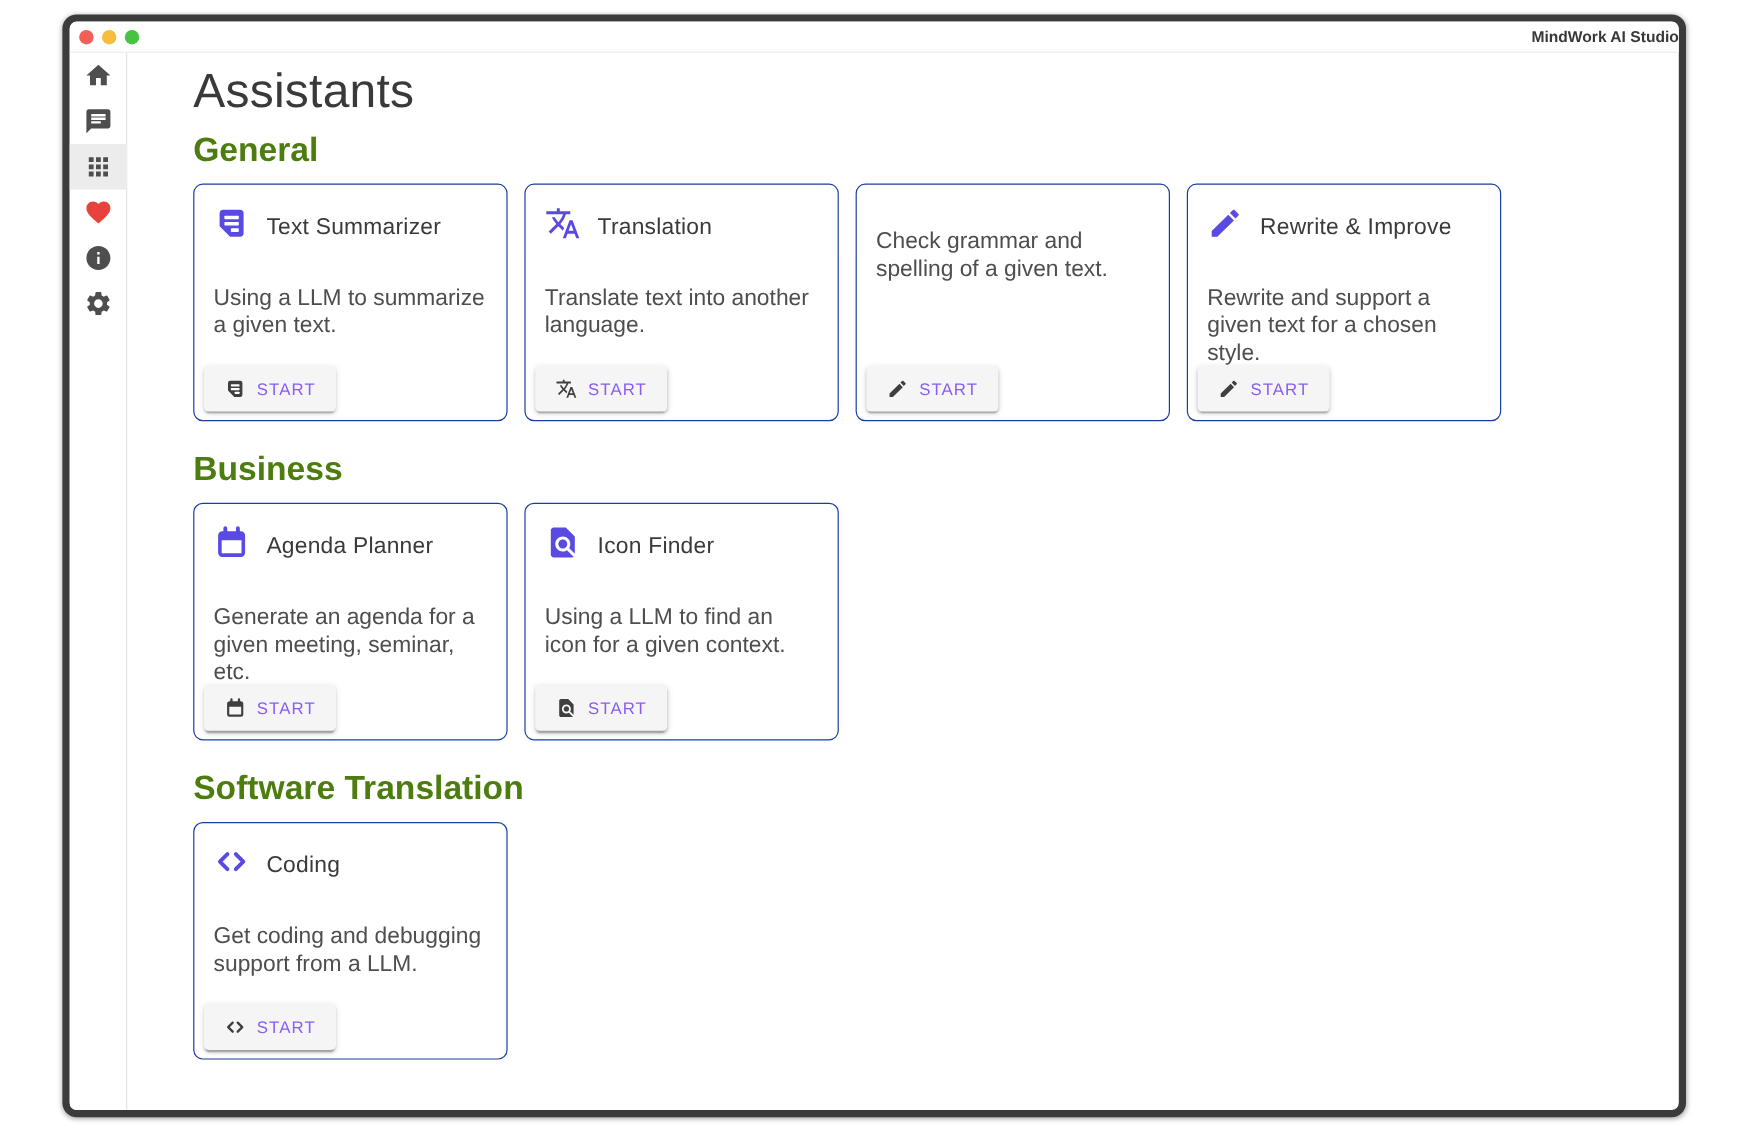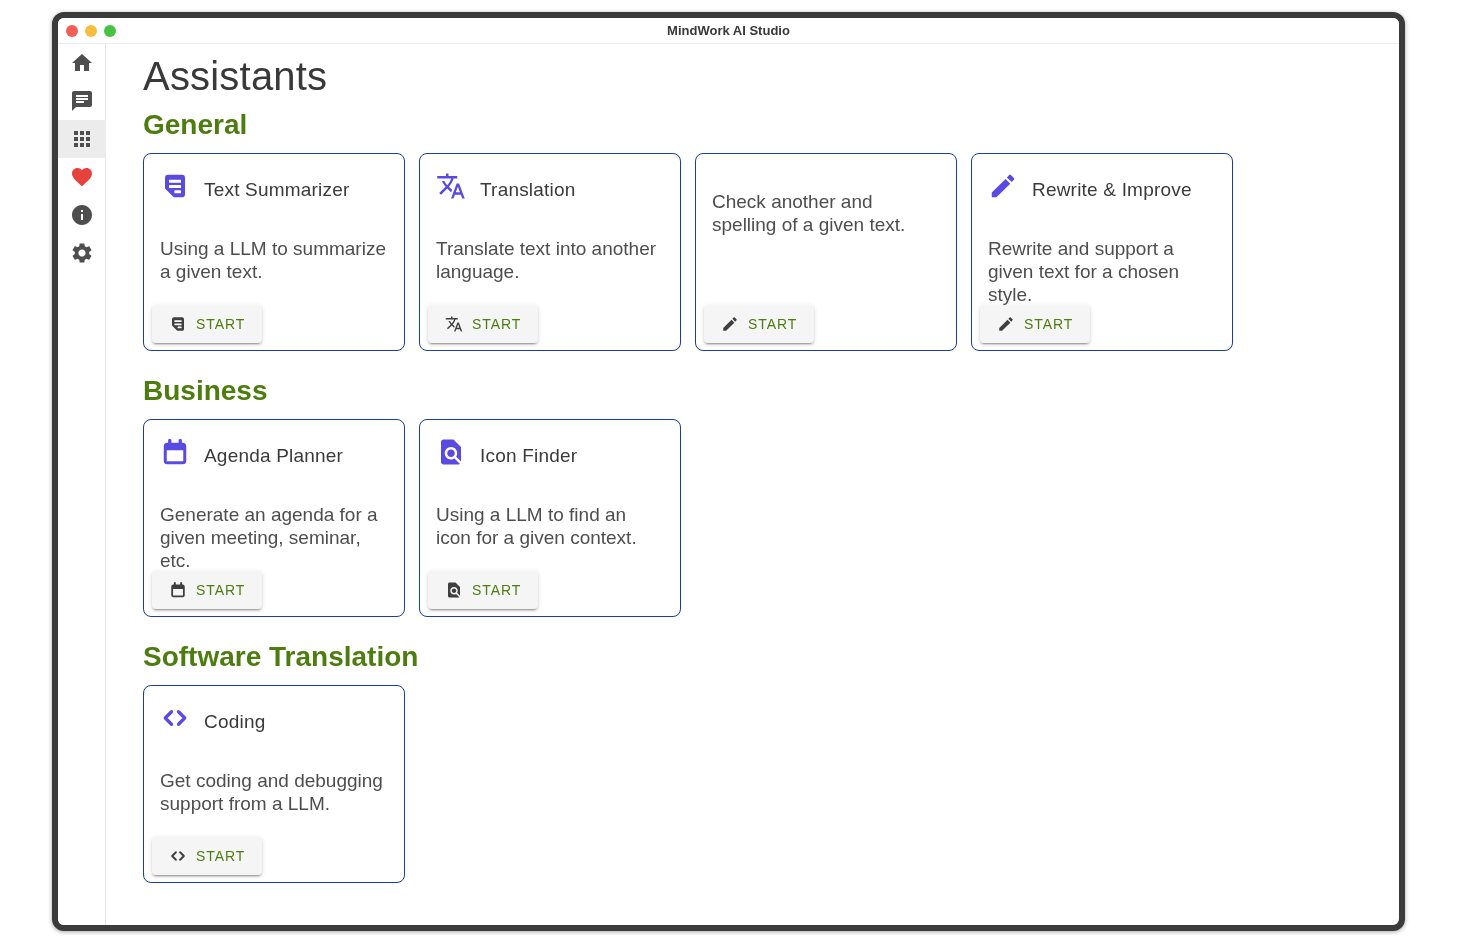--- a/index.html
+++ b/index.html
@@ -4,30 +4,30 @@
 <style>
   * { margin:0; padding:0; box-sizing:border-box; }
   html,body { width:1457px; height:949px; background:#ffffff; font-family:"Liberation Sans", sans-serif; }
   .window {
     position:absolute; left:52px; top:12px; width:1353px; height:919px;
     border:6px solid #3b3b3b; border-radius:12px; background:#ffffff;
     box-shadow:0 1px 4px rgba(0,0,0,.35); overflow:hidden;
   }
   .titlebar {
     position:relative; height:26px; background:#ffffff;
-    border-bottom:1px solid #ececec; display:flex; align-items:center; justify-content:center;
+    border-bottom:1px solid #ececec; display:flex; align-items:center; justify-content:flex-end;
   }
   .titlebar .win-title { font-size:13px; font-weight:bold; color:#383838; }
   .traffic { position:absolute; left:8px; top:50%; transform:translateY(-50%); display:flex; gap:7px; }
   .tl { width:12px; height:12px; border-radius:50%; }
   .tl-red    { background:#f35f57; }
   .tl-yellow { background:#f6bd3e; }
   .tl-green  { background:#47c343; }
 
-  .app-body { display:flex; height:calc(100% - 26px); }
+  .app-body { display:flex; height:calc(100% - 26px);gap:18px; }
   .sidebar { width:48px; border-right:1px solid #e4e4e4; background:#ffffff; flex:none; }
   .side-item { width:48px; height:38px; display:flex; align-items:center; justify-content:center; cursor:pointer; }
   .side-item.selected { background:#ececec; }
   .side-icon { width:24px; height:24px; color:#4e4e4e; }
   .side-icon.red { color:#e5433c; }
 
   .main { flex:1; padding:10px 20px 0 37px; overflow:hidden; }
   h1.page-title { font-size:40px; font-weight:400; color:#393939; margin:0 0 10px; letter-spacing:.2px; }
   h2.section-heading { font-size:28px; font-weight:700; color:#4d7c0f; margin:4px 0 12px; }
   .card-row { display:flex; gap:14px; margin-bottom:24px; }
@@ -37,21 +37,21 @@
     border:1.5px solid #1a3fa3; border-radius:8px;
   }
   .card-head { display:flex; align-items:flex-end; gap:14px; padding:17px 16px 0; }
   .card-icon { width:30px; height:30px; color:#594ae2; flex:none; }
   .card-title { font-size:19px; font-weight:500; color:#3a3a3a; letter-spacing:.2px; }
   .card-desc { padding:0 16px; margin-top:36px; font-size:19px; line-height:23px; color:#4e4e4e; }
   .start-btn {
     position:absolute; left:8px; bottom:7px; height:38px;
     display:flex; align-items:center; gap:9px; padding:0 17px;
     background:#f5f5f5; border:none; border-radius:4px; cursor:pointer;
-    font-family:inherit; font-size:14px; font-weight:500; letter-spacing:.9px; color:#4d7c0f;
+    font-family:inherit; font-size:14px; font-weight:500; letter-spacing:.9px; color:#8b5cf6;
     box-shadow:0 3px 1px -2px rgba(0,0,0,.2), 0 2px 2px 0 rgba(0,0,0,.14), 0 1px 5px 0 rgba(0,0,0,.12);
   }
   .btn-icon { width:18px; height:18px; color:#3f3f3f; flex:none; }
 </style>
 </head>
 <body>
 
 <svg width="0" height="0" style="position:absolute">
   <defs>
     <symbol id="i-home" viewBox="0 0 24 24">
@@ -176,21 +176,21 @@
           <div class="card-desc">Translate text into another language.</div>
           <button class="start-btn">
             <svg class="btn-icon">
                 <use href="#i-translate"></use>
               </svg>
             <span>START</span>
           </button>
         </div>
 
         <div class="card">
-          <div class="card-desc">Check another and spelling of a given text.</div>
+          <div class="card-desc">Check grammar and spelling of a given text.</div>
           <button class="start-btn">
             <svg class="btn-icon">
                 <use href="#i-pencil"></use>
               </svg>
             <span>START</span>
           </button>
         </div>
 
         <div class="card">
           <div class="card-head">

